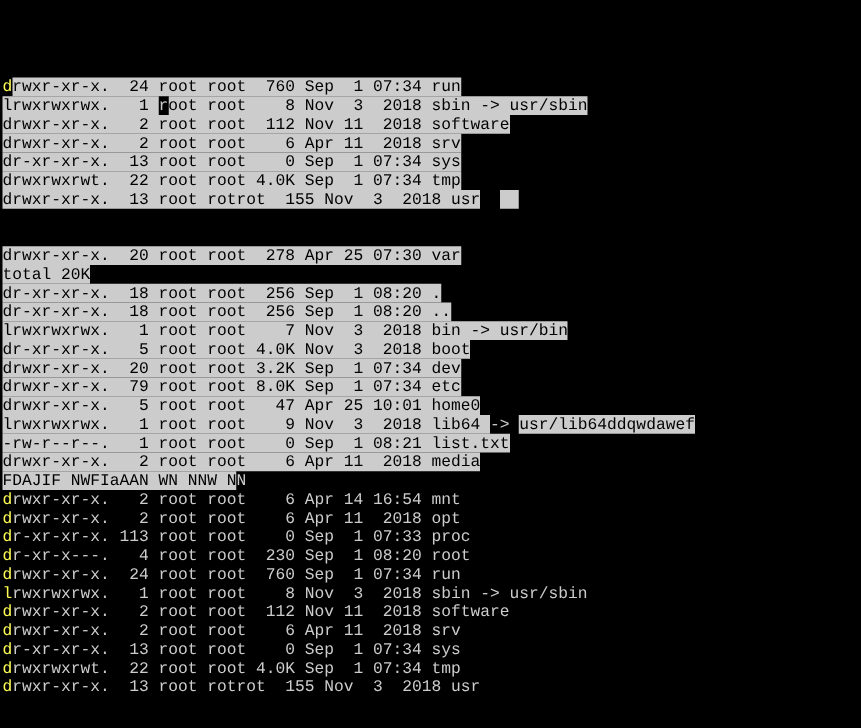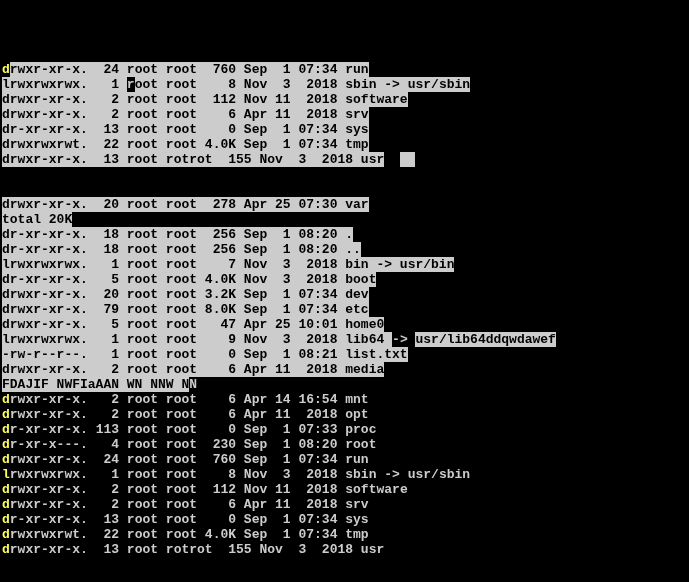--- a/index.html
+++ b/index.html
@@ -9,21 +9,21 @@
     color: #ccc;
     font-family: "Consolas", "Courier New", monospace;
     font-size: 13px;
     line-height: 15px;
     white-space: pre;
     width: 689px;
     height: 582px;
     box-sizing: border-box;
     overflow: hidden;
   }
-  .line { display: block; font-weight: bold; }
+  .line { display: block; }
   .sel { background: #ccc; color: #000; }
   .y { color: #ffff55; }
 </style>
 </head>
 <body>
 
 
 
 <div id="terminal"><span class="line"><span class="y">d</span><span class="sel">rwxr-xr-x.  24 root root  760 Sep  1 07:34 run</span></span><span class="line"><span class="sel">lrwxrwxrwx.   1 </span><span>r</span><span class="sel">oot root    8 Nov  3  2018 sbin -&gt; usr/sbin</span></span><span class="line"><span class="sel">drwxr-xr-x.   2 root root  112 Nov 11  2018 software</span></span><span class="line"><span class="sel">drwxr-xr-x.   2 root root    6 Apr 11  2018 srv</span></span><span class="line"><span class="sel">dr-xr-xr-x.  13 root root    0 Sep  1 07:34 sys</span></span><span class="line"><span class="sel">drwxrwxrwt.  22 root root 4.0K Sep  1 07:34 tmp</span></span><span class="line"><span class="sel">drwxr-xr-x.  13 root rotrot  155 Nov  3  2018 usr</span><span>  </span><span class="sel">  </span></span><span class="line">&nbsp;</span><span class="line">&nbsp;</span><span class="line"><span class="sel">drwxr-xr-x.  20 root root  278 Apr 25 07:30 var</span></span><span class="line"><span class="sel">total 20K</span><span>     </span></span><span class="line"><span class="sel">dr-xr-xr-x.  18 root root  256 Sep  1 08:20 .</span></span><span class="line"><span class="sel">dr-xr-xr-x.  18 root root  256 Sep  1 08:20 ..</span></span><span class="line"><span class="sel">lrwxrwxrwx.   1 root root    7 Nov  3  2018 bin -&gt; usr/bin</span></span><span class="line"><span class="sel">dr-xr-xr-x.   5 root root 4.0K Nov  3  2018 boot</span></span><span class="line"><span class="sel">drwxr-xr-x.  20 root root 3.2K Sep  1 07:34 dev</span></span><span class="line"><span class="sel">drwxr-xr-x.  79 root root 8.0K Sep  1 07:34 etc</span></span><span class="line"><span class="sel">drwxr-xr-x.   5 root root   47 Apr 25 10:01 home0</span></span><span class="line"><span class="sel">lrwxrwxrwx.   1 root root    9 Nov  3  2018 lib64 </span><span>-&gt; </span><span class="sel">usr/lib64ddqwdawef</span></span><span class="line"><span class="sel">-rw-r--r--.   1 root root    0 Sep  1 08:21 list.txt</span></span><span class="line"><span class="sel">drwxr-xr-x.   2 root root    6 Apr 11  2018 media</span></span><span class="line"><span class="sel">FDAJIF NWFIaAAN WN NNW N</span><span>N</span></span><span class="line"><span class="y">d</span><span>rwxr-xr-x.   2 root root    6 Apr 14 16:54 mnt</span></span><span class="line"><span class="y">d</span><span>rwxr-xr-x.   2 root root    6 Apr 11  2018 opt</span></span><span class="line"><span class="y">d</span><span>r-xr-xr-x. 113 root root    0 Sep  1 07:33 proc</span></span><span class="line"><span class="y">d</span><span>r-xr-x---.   4 root root  230 Sep  1 08:20 root</span></span><span class="line"><span class="y">d</span><span>rwxr-xr-x.  24 root root  760 Sep  1 07:34 run</span></span><span class="line"><span class="y">l</span><span>rwxrwxrwx.   1 root root    8 Nov  3  2018 sbin -&gt; usr/sbin</span></span><span class="line"><span class="y">d</span><span>rwxr-xr-x.   2 root root  112 Nov 11  2018 software</span></span><span class="line"><span class="y">d</span><span>rwxr-xr-x.   2 root root    6 Apr 11  2018 srv</span></span><span class="line"><span class="y">d</span><span>r-xr-xr-x.  13 root root    0 Sep  1 07:34 sys</span></span><span class="line"><span class="y">d</span><span>rwxrwxrwt.  22 root root 4.0K Sep  1 07:34 tmp</span></span><span class="line"><span class="y">d</span><span>rwxr-xr-x.  13 root rotrot  155 Nov  3  2018 usr</span></span><span class="line">&nbsp;</span><span class="line">&nbsp;</span></div>
 

